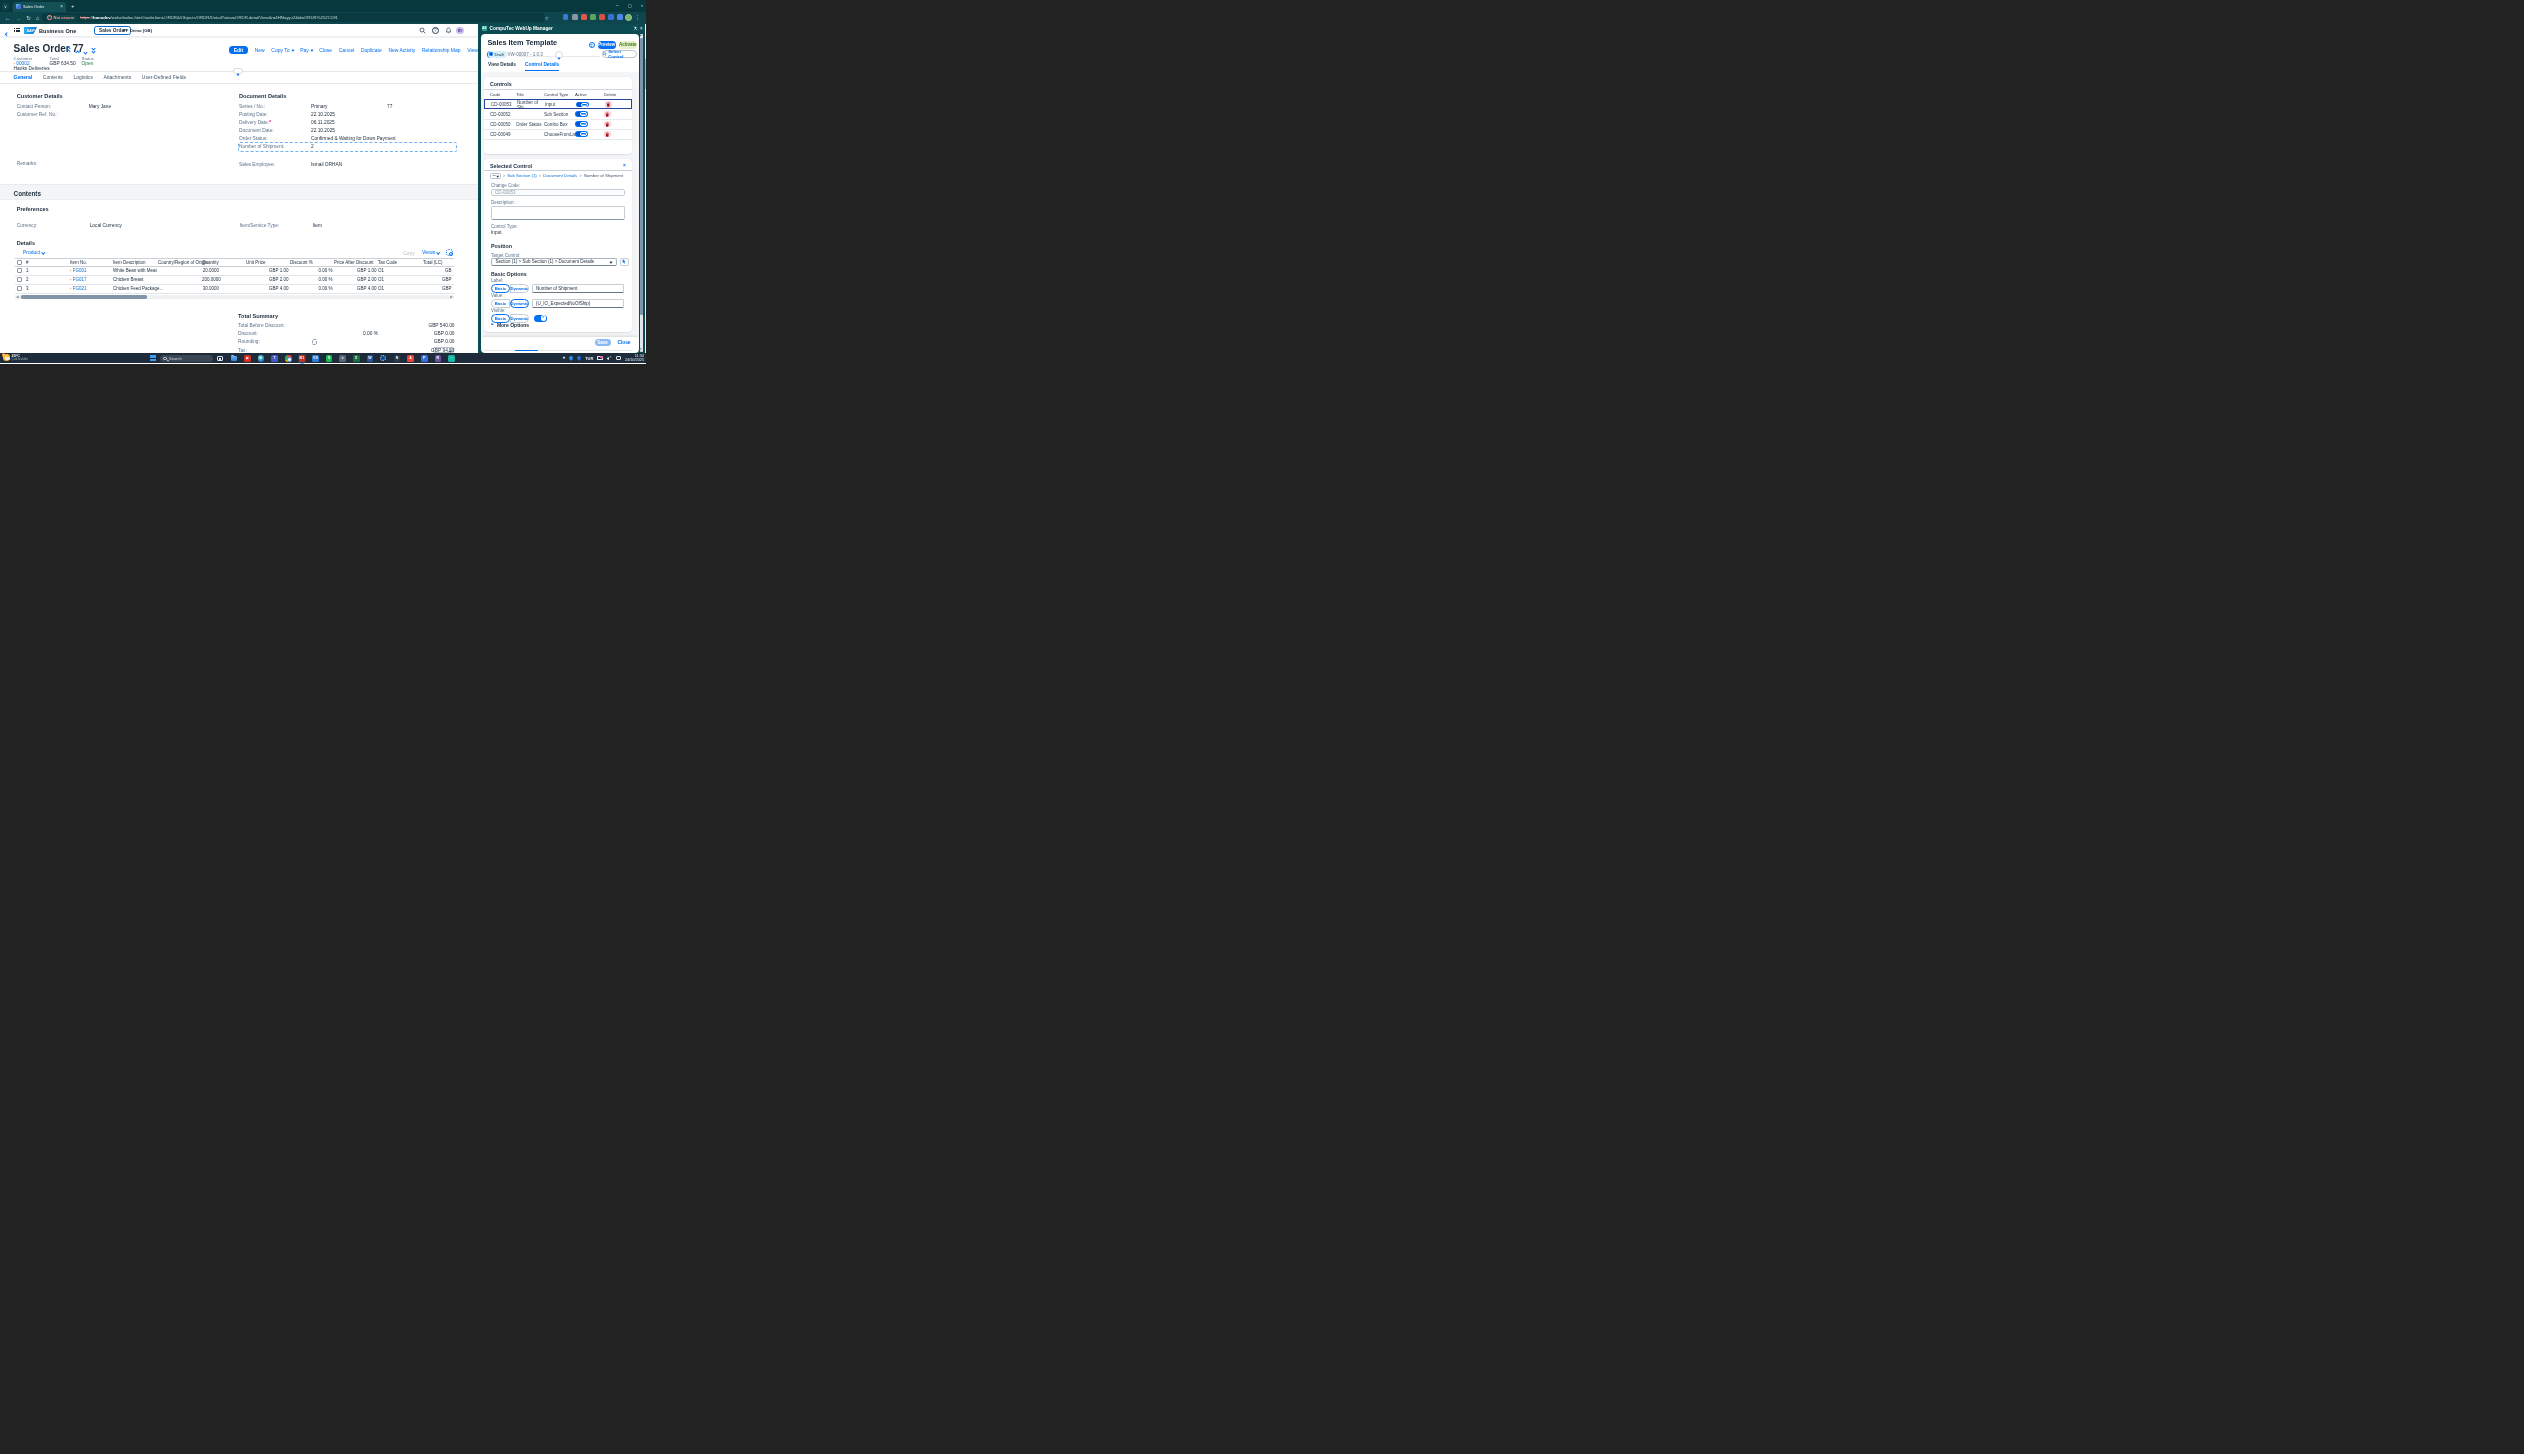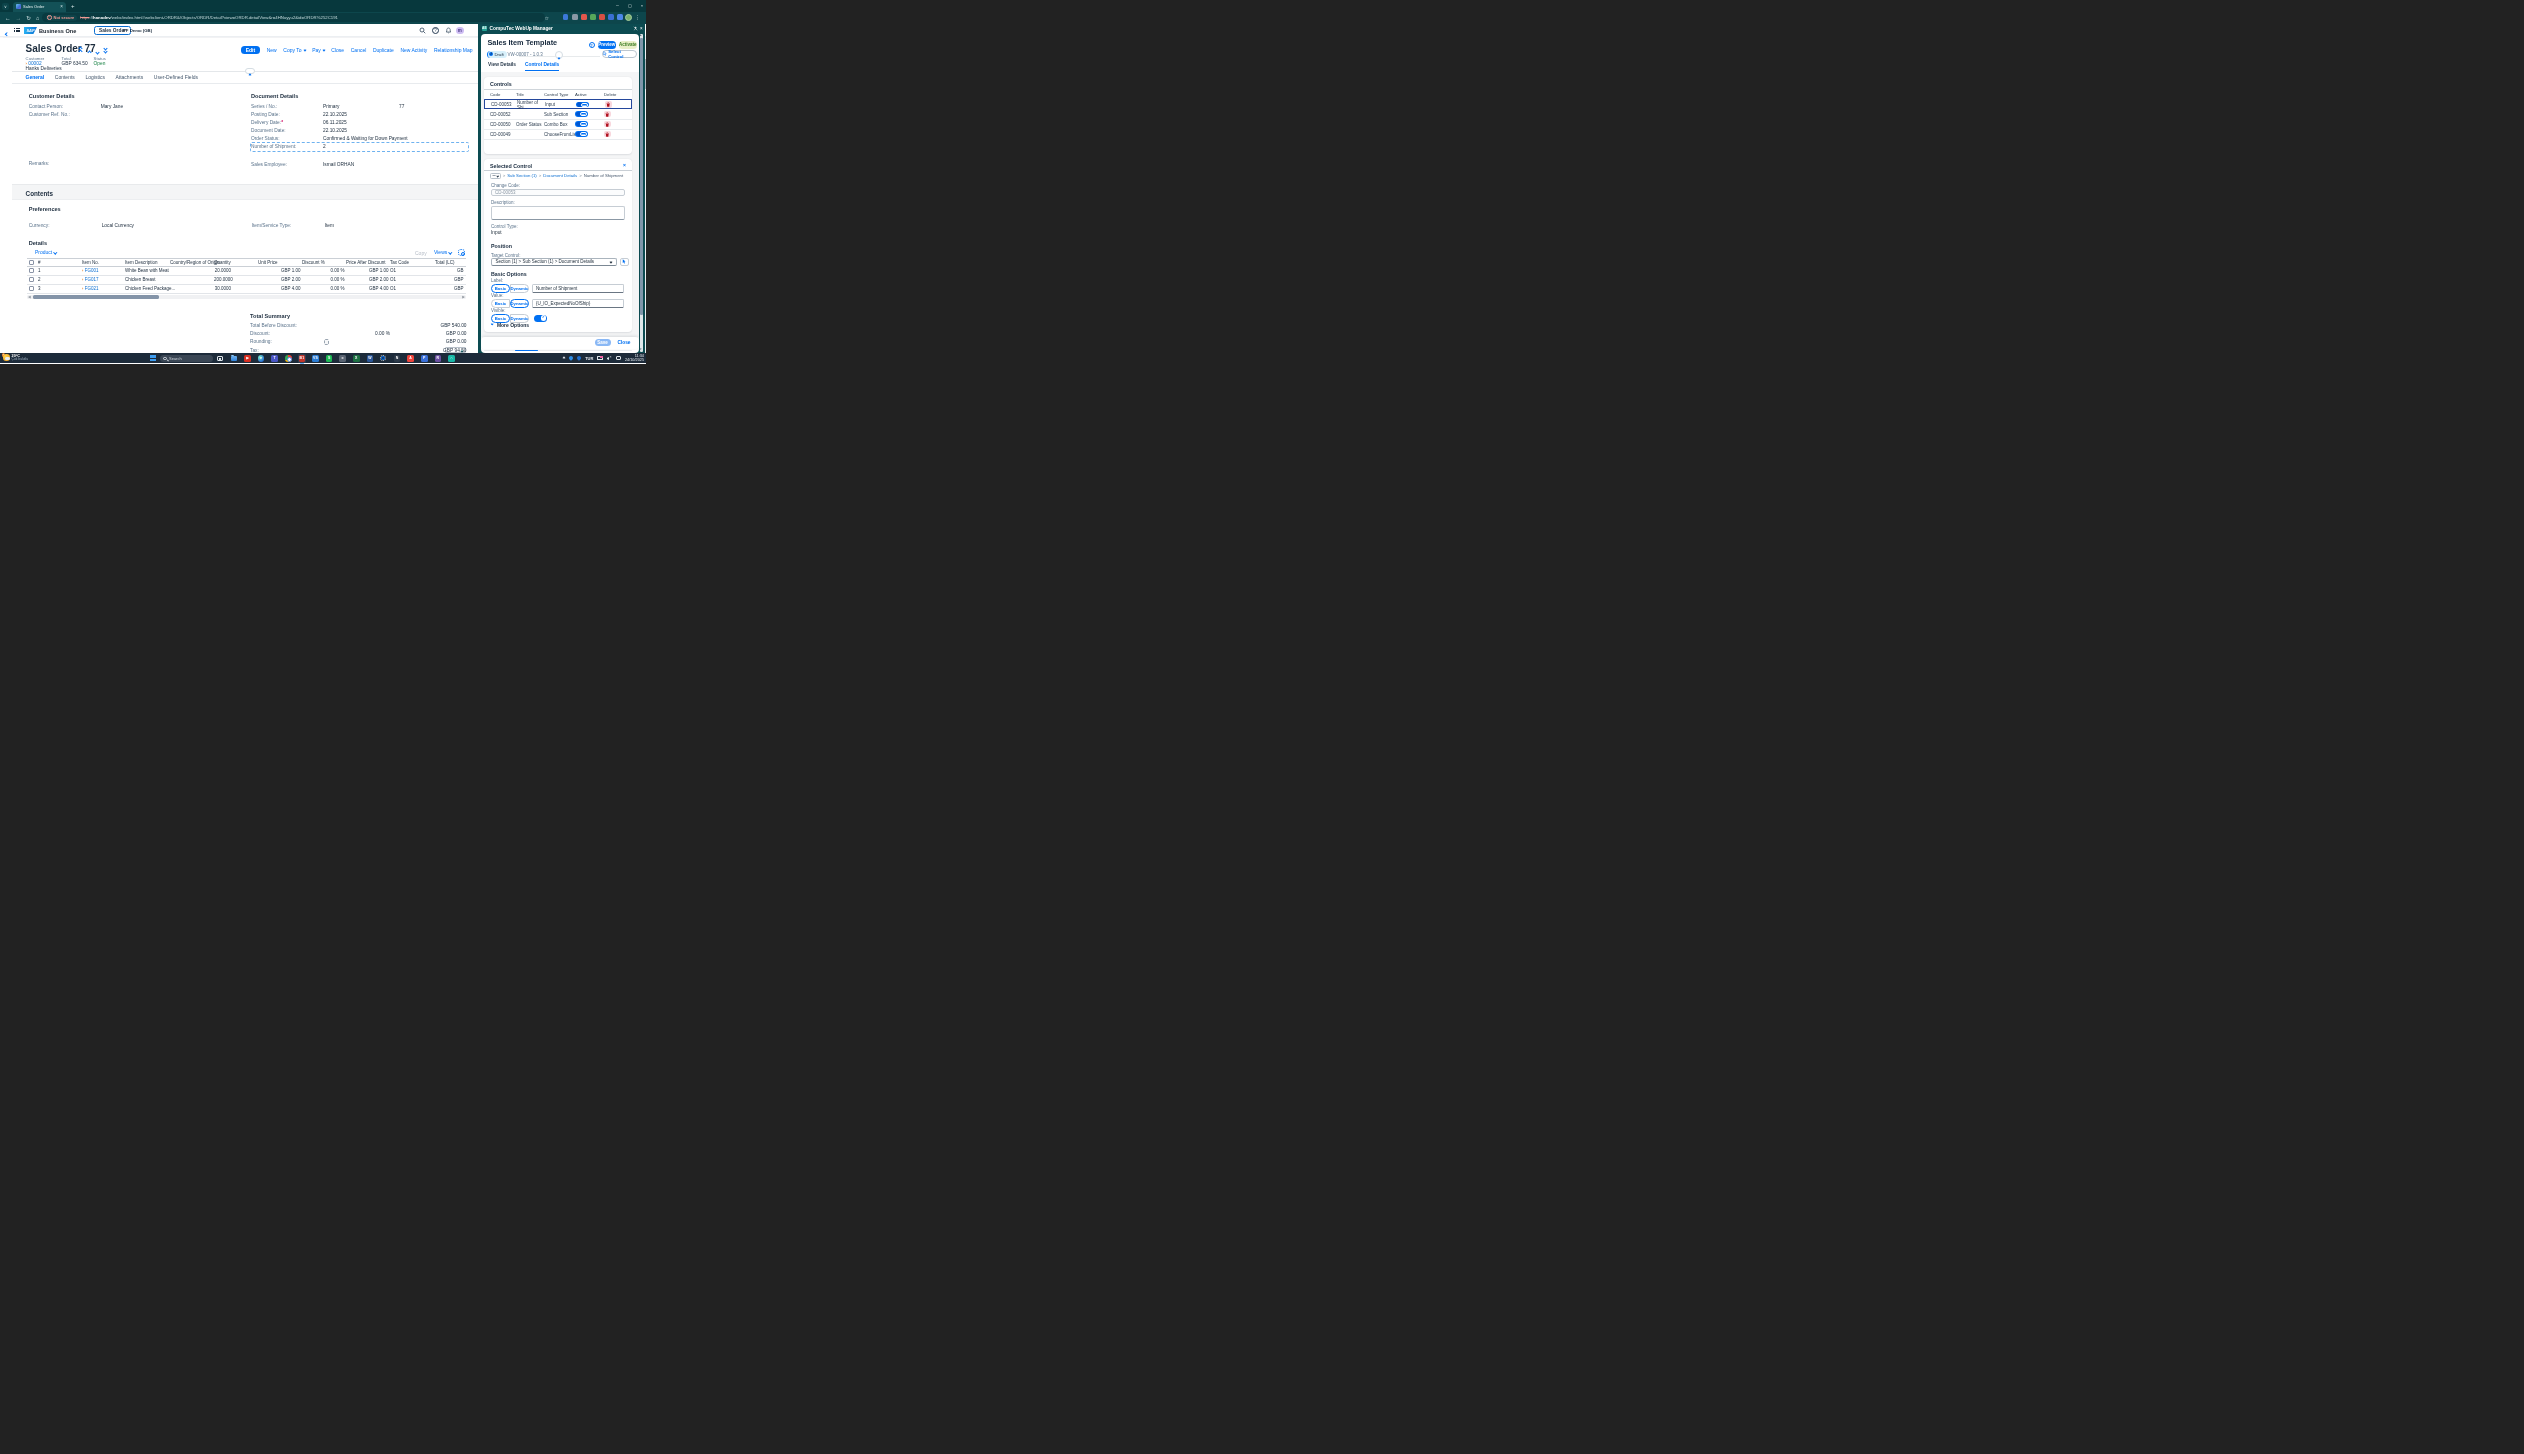--- a/index.html
+++ b/index.html
@@ -43,21 +43,21 @@
   .listicon i::before{content:"";display:block;width:1px;height:0.8px;background:#1d2d3e;margin-left:-2px;}
   .saplogo{position:absolute;left:24px;top:3px;width:13px;height:7px;background:linear-gradient(100deg,#29b5f5,#0a6ed1);clip-path:polygon(0 0,100% 0,72% 100%,0 100%);color:#fff;font-size:4px;font-weight:bold;font-style:italic;text-align:center;line-height:7px;}
   .prodname{position:absolute;left:39px;top:3.5px;font-size:5.6px;font-weight:bold;color:#17202b;}
   .objchip{position:absolute;left:94px;top:2px;height:8.6px;border:0.8px solid #0a6ed1;border-radius:2.5px;padding:0 4px;font-size:4.8px;font-weight:bold;color:#1d2d3e;line-height:7px;background:#fff;}
   .company{position:absolute;left:123px;top:4px;font-size:4.3px;font-weight:bold;color:#1d2d3e;}
   .hdricon{position:absolute;top:3px;width:7px;height:7px;color:#243a52;}
   .helpcircle{border:0.6px solid #243a52;border-radius:50%;font-size:4.5px;text-align:center;line-height:6px;}
   .sapavatar{position:absolute;left:456px;top:2.5px;width:7.6px;height:7.6px;border-radius:50%;background:#cdbcf2;color:#4b3a85;font-size:4.5px;font-weight:bold;text-align:center;line-height:7.6px;}
 
   
-  .main{position:absolute;left:12px;top:37px;width:514px;height:317px;background:#fff;overflow:hidden;}
+  .main{position:absolute;left:0;top:37px;width:514px;height:317px;background:#fff;overflow:hidden;}
   .ordertitle{position:absolute;left:13.6px;top:6px;font-size:10px;font-weight:bold;color:#1d2d3e;}
   .navarrows{position:absolute;left:67px;top:10px;display:flex;gap:5px;color:#0070f2;}
   .navarrows .chev{width:3px;height:3px;border-width:0.8px;}
   .dbl{position:relative;height:6px;width:4px;}
   .dbl .chev{position:absolute;left:0;}
   .actions{position:absolute;right:17px;top:9px;display:flex;align-items:center;gap:6.6px;}
   .act{font-size:5px;color:#0070f2;white-space:nowrap;display:flex;align-items:center;gap:2px;}
   .act .chev{width:2px;height:2px;border-width:0.7px;margin-top:-1px;}
   .act.primary{background:#0070f2;color:#fff;border-radius:3.5px;padding:1px 5px;font-weight:bold;}
   .shareicon{width:6px;height:6px;border:0.7px solid #0070f2;border-radius:1.5px;position:relative;}

